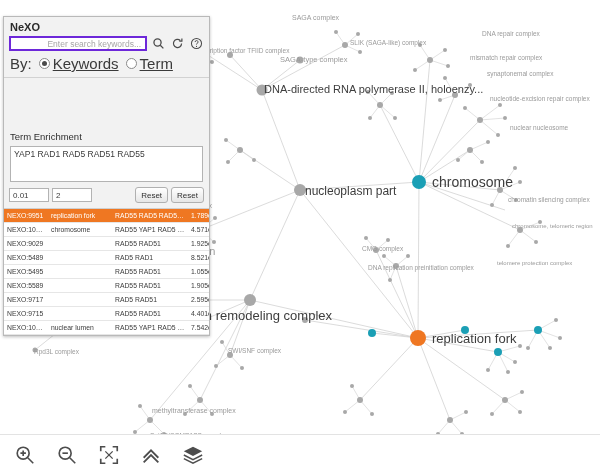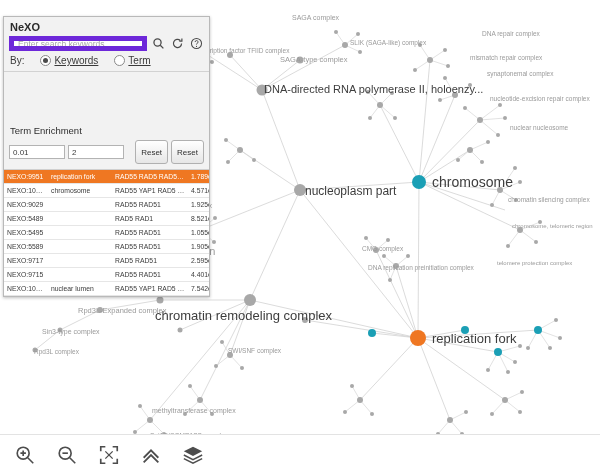--- a/index.html
+++ b/index.html
@@ -54,50 +54,51 @@
   }
   .search-row {
     display: flex;
     align-items: center;
     padding: 0 5px 4px 5px;
     gap: 4px;
   }
   #search-input {
     flex: 1;
     height: 15px;
-    border: 5px solid #6d28d9;
+    border: 2px solid #6d28d9;
     background: #ffffff;
     font-size: 8.5px;
     color: #555;
     padding: 0 4px;
     box-sizing: border-box;
     font-family: "Liberation Sans", sans-serif;
+    text-align: right;
   }
   #search-input::placeholder { color: #a5a5a5; }
   .round-btn {
     width: 15px;
     height: 15px;
     border-radius: 50%;
     border: none;
     background: transparent;
     padding: 0;
     cursor: pointer;
     display: flex;
     align-items: center;
     justify-content: center;
     color: #5a5a5a;
   }
   .round-btn svg { display: block; }
 
   .by-row {
     display: flex;
     align-items: center;
-    gap: 16px;
+    gap: 7px;
     padding: 0 5px 5px 6px;
-    font-size: 10px;
+    font-size: 15px;
     color: #3a3a3a;
     text-align: center;
   }
   .radio-wrap {
     display: flex;
     align-items: center;
     gap: 3px;
     text-decoration: underline;
   }
   .radio {
@@ -141,32 +142,32 @@
     box-sizing: border-box;
     font-family: "Liberation Sans", sans-serif;
   }
   .params-row {
     display: flex;
     gap: 3px;
     padding: 0 5px 5px 5px;
     align-items: center;
   }
   .param-input {
-    width: 56px;
+    width: 40px;
     height: 14px;
     border: 1px solid #b3b3b3;
     background: #ffffff;
     font-size: 8px;
     color: #3a3a3a;
     padding: 0 3px;
     box-sizing: border-box;
     font-family: "Liberation Sans", sans-serif;
   }
   .small-btn {
-    height: 24px;
+    height: 16px;
     min-width: 30px;
     font-size: 8px;
     border: 1px solid #b0b0b0;
     border-radius: 3px;
     background: linear-gradient(#ffffff, #e6e6e6);
     color: #303030;
     cursor: pointer;
     padding: 0 5px;
     font-family: "Liberation Sans", sans-serif;
   }
@@ -487,20 +488,21 @@
     <span class="radio-wrap">
       <span class="radio"></span>
       <span>Term</span>
     </span>
   </div>
 
   <div class="section-divider"></div>
 
   <div id="term-enrichment-title">Term Enrichment</div>
 
+  <textarea id="gene-textarea" style="">YAP1 RAD1 RAD5 RAD51 RAD55</textarea>
 
   <div class="params-row">
     <input class="param-input" type="text" value="0.01" style="">
     <input class="param-input" type="text" value="2" style="">
     <span class="spacer"></span>
     <button class="small-btn">Reset</button>
     <button class="small-btn">Reset</button>
   </div>
 
   <div class="table-wrap">

